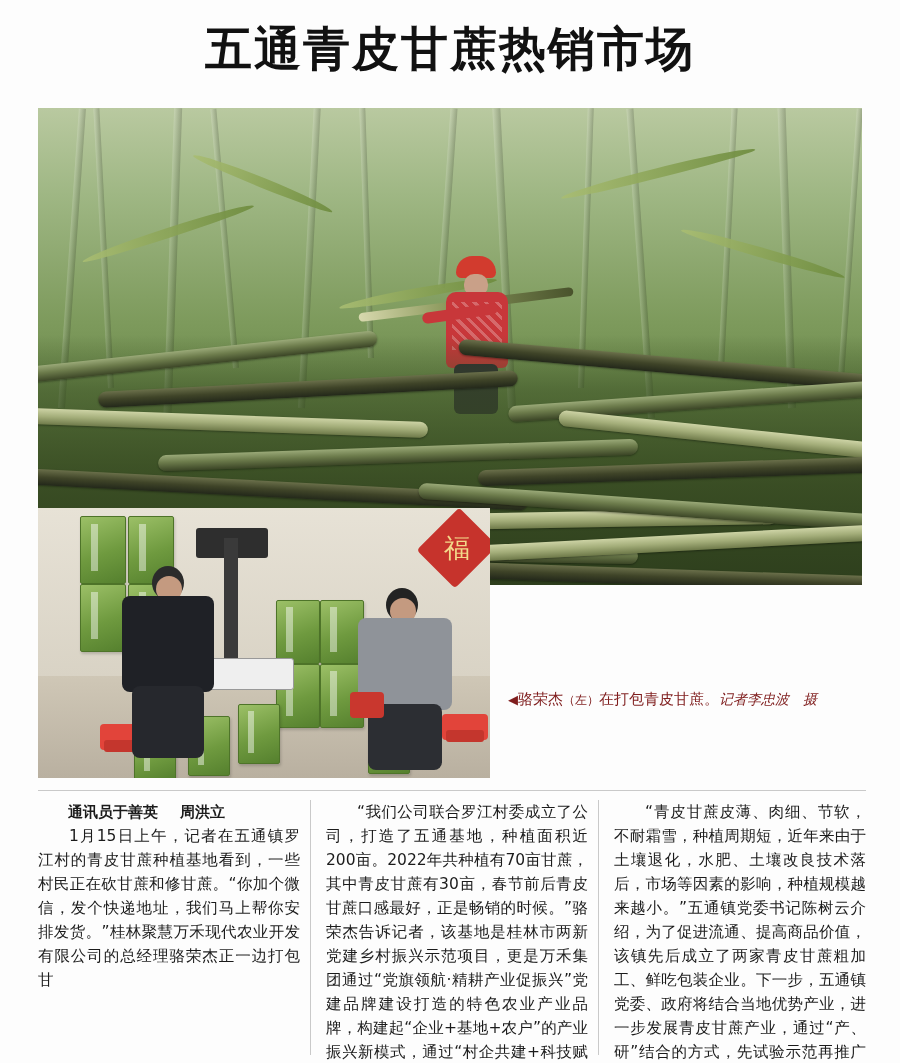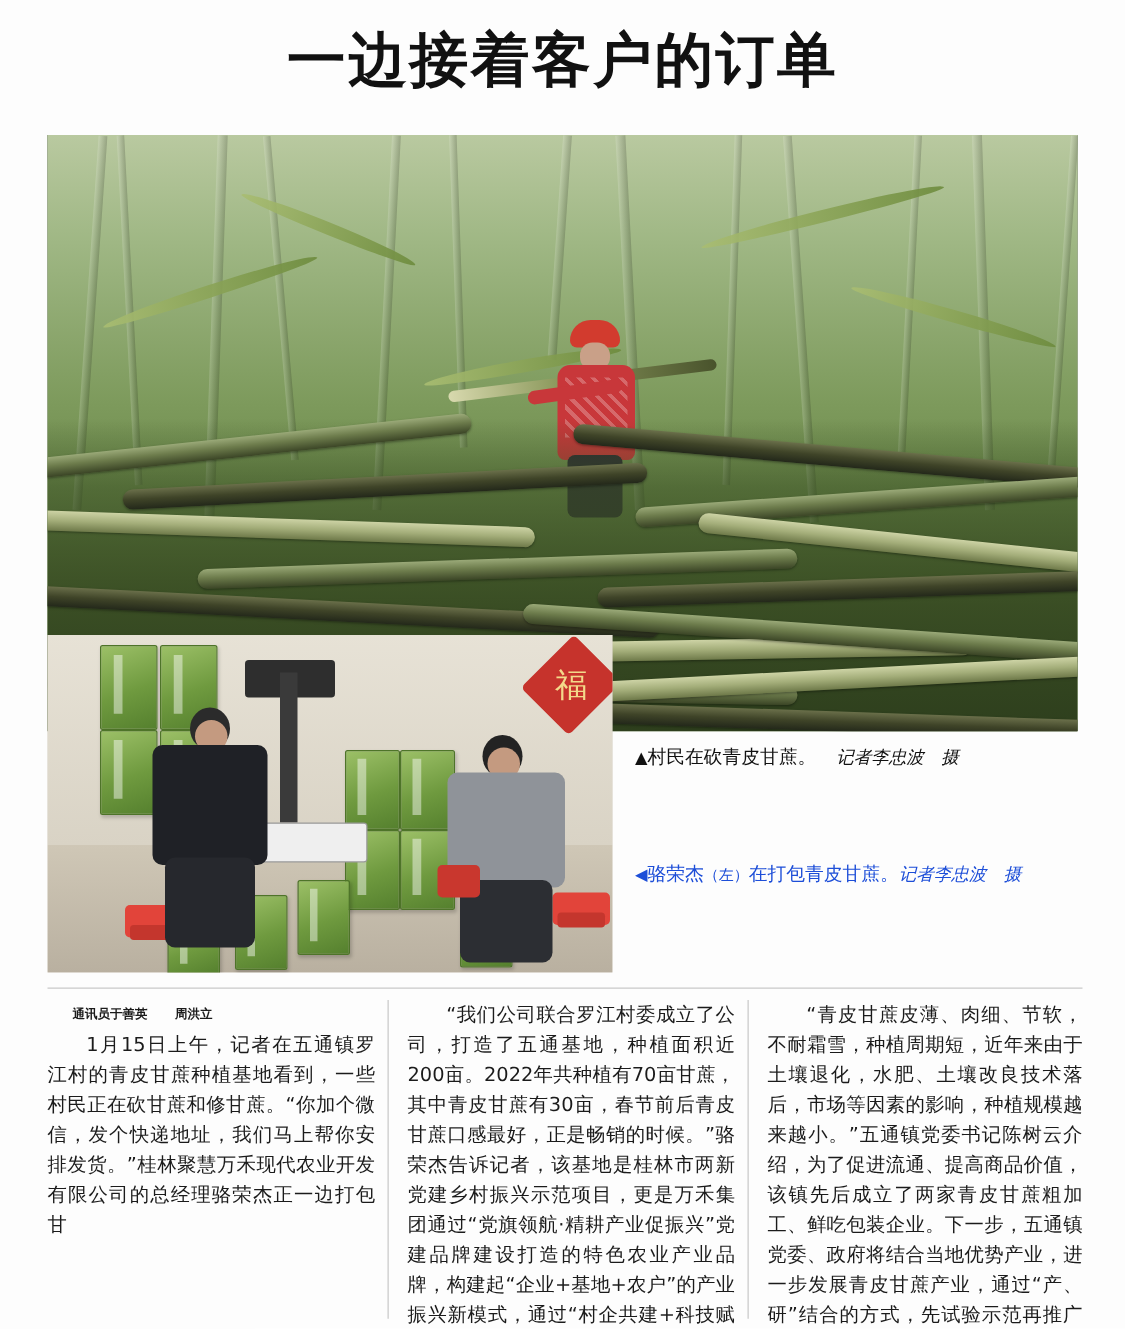--- a/index.html
+++ b/index.html
@@ -207,21 +207,21 @@
     background: #c4362d; border-radius: 3px;
   }
 
   .caption-second {
     position: absolute;
     left: 508px;
     top: 690px;
     width: 360px;
     font-size: 15px;
     font-family: "DejaVu Sans", sans-serif;
-    color: #1d4ed8;
+    color: #7f1d1d;
   }
   .caption-second .tri { font-size: 13px; }
   .caption-second .sub { font-size: 12px; }
   .caption-second .credit {
     font-family: "Liberation Serif", serif;
     font-style: italic;
     font-size: 14px;
   }
 
   
@@ -263,32 +263,32 @@
   .byline .boxmark {
     display: inline-block;
     width: 10px; height: 10px;
     border: 1px solid #222;
     margin-right: 6px;
     vertical-align: 1px;
   }
   .byline2 {
     font-family: "DejaVu Sans", sans-serif;
     font-weight: bold;
-    font-size: 10px;
+    font-size: 15px;
     margin-bottom: 10px;
     text-indent: 2em;
   }
   .byline2 .gap { display: inline-block; width: 22px; }
 </style>
 </head>
 <body>
 
 <div class="page">
 
-  <div class="headline">一边接着客户的订单</div>
+  <div class="headline">五通青皮甘蔗热销市场</div>
 
   <div class="photo-main">
     <div class="sky"></div>
     <div class="cane-field">
       <i style="left:20px;  top:0;   width:7px;  height:300px; transform:rotate(4deg);"></i>
       <i style="left:70px;  top:0;   width:6px;  height:280px; transform:rotate(-3deg);"></i>
       <i style="left:125px; top:0;   width:8px;  height:320px; transform:rotate(2deg);"></i>
       <i style="left:195px; top:0;   width:6px;  height:260px; transform:rotate(-5deg);"></i>
       <i style="left:260px; top:0;   width:7px;  height:300px; transform:rotate(3deg);"></i>
       <i style="left:330px; top:0;   width:6px;  height:250px; transform:rotate(-2deg);"></i>
@@ -367,23 +367,20 @@
 
     <div class="person" style="left:318px; top:80px; width:110px; height:176px;">
       <div class="head" style="left:30px; top:0; width:32px; height:34px; background:#232323;"></div>
       <div class="head" style="left:34px; top:10px; width:26px; height:26px;"></div>
       <div class="torso" style="left:2px; top:30px; width:94px; height:92px; background:#8f9399;"></div>
       <div class="torso" style="left:12px; top:116px; width:74px; height:66px; background:#2c2e33;"></div>
       <div class="torso" style="left:-6px; top:104px; width:34px; height:26px; background:#c9372e; border-radius:4px;"></div>
     </div>
   </div>
 
-  <div class="caption-main">
-    <span class="tri">▲</span><span>村民在砍青皮甘蔗。</span><span class="credit">记者李忠波　摄</span>
-  </div>
 
   <div class="caption-second">
     <span class="tri">◀</span><span>骆荣杰</span><span class="sub">（左）</span><span>在打包青皮甘蔗。</span><span class="credit">记者李忠波　摄</span>
   </div>
 
   <div class="rule-h" style="left:38px; top:790px; width:828px;"></div>
   <div class="rule-v" style="left:310px; top:800px; height:255px;"></div>
   <div class="rule-v" style="left:598px; top:800px; height:255px;"></div>
 
   <div class="col col1">

